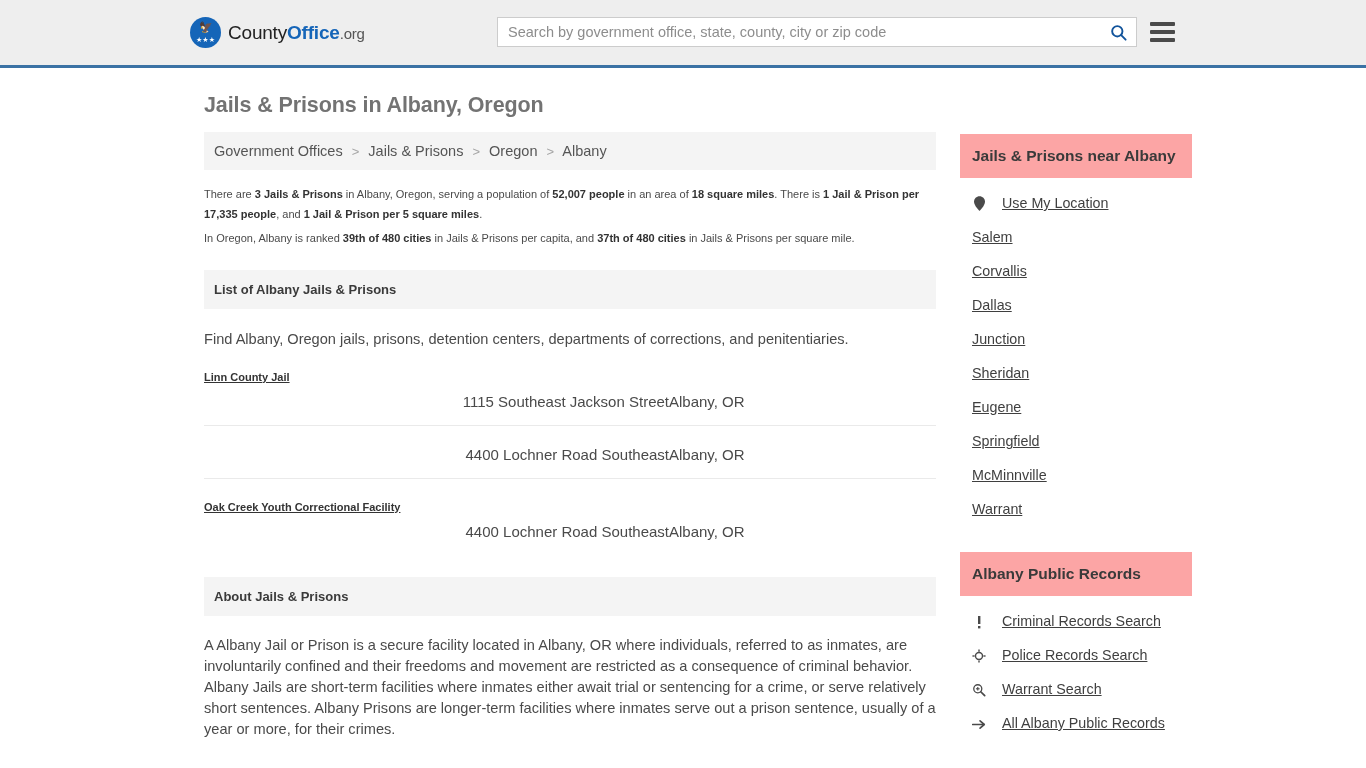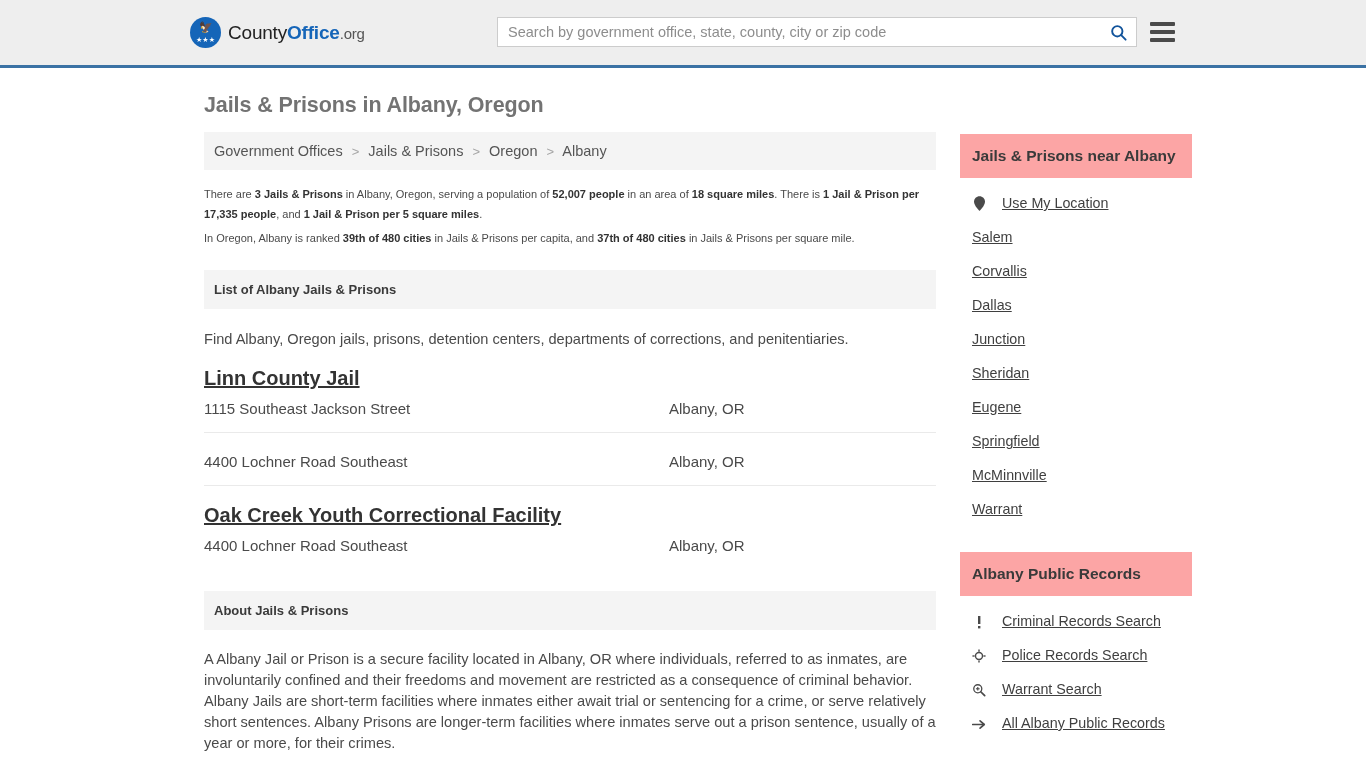--- a/index.html
+++ b/index.html
@@ -190,33 +190,33 @@
   }
 
   
   .listing {
     padding: 18px 0 12px 0;
     border-bottom: 1px solid #eaeaea;
   }
   .listing:last-child { border-bottom: 0; }
   .listing-name {
     display: inline-block;
-    font-size: 20px;
+    font-size: 11px;
     font-weight: bold;
     color: #333333;
     text-decoration: underline;
     margin-bottom: 8px;
   }
   .listing-row {
     display: flex;
     font-size: 15px;
     color: #4a4a4a;
     line-height: 22px;
   }
-  .listing-addr { flex: 0 0 465px; }
+  .listing-addr { flex: 0 0 465px; text-align: right; }
   .listing-city { flex: 1 1 auto; }
 
   
   .about-body {
     padding-top: 19px;
     font-size: 14.6px;
     line-height: 21px;
     color: #4a4a4a;
   }
   .about-body p { margin: 0; }

